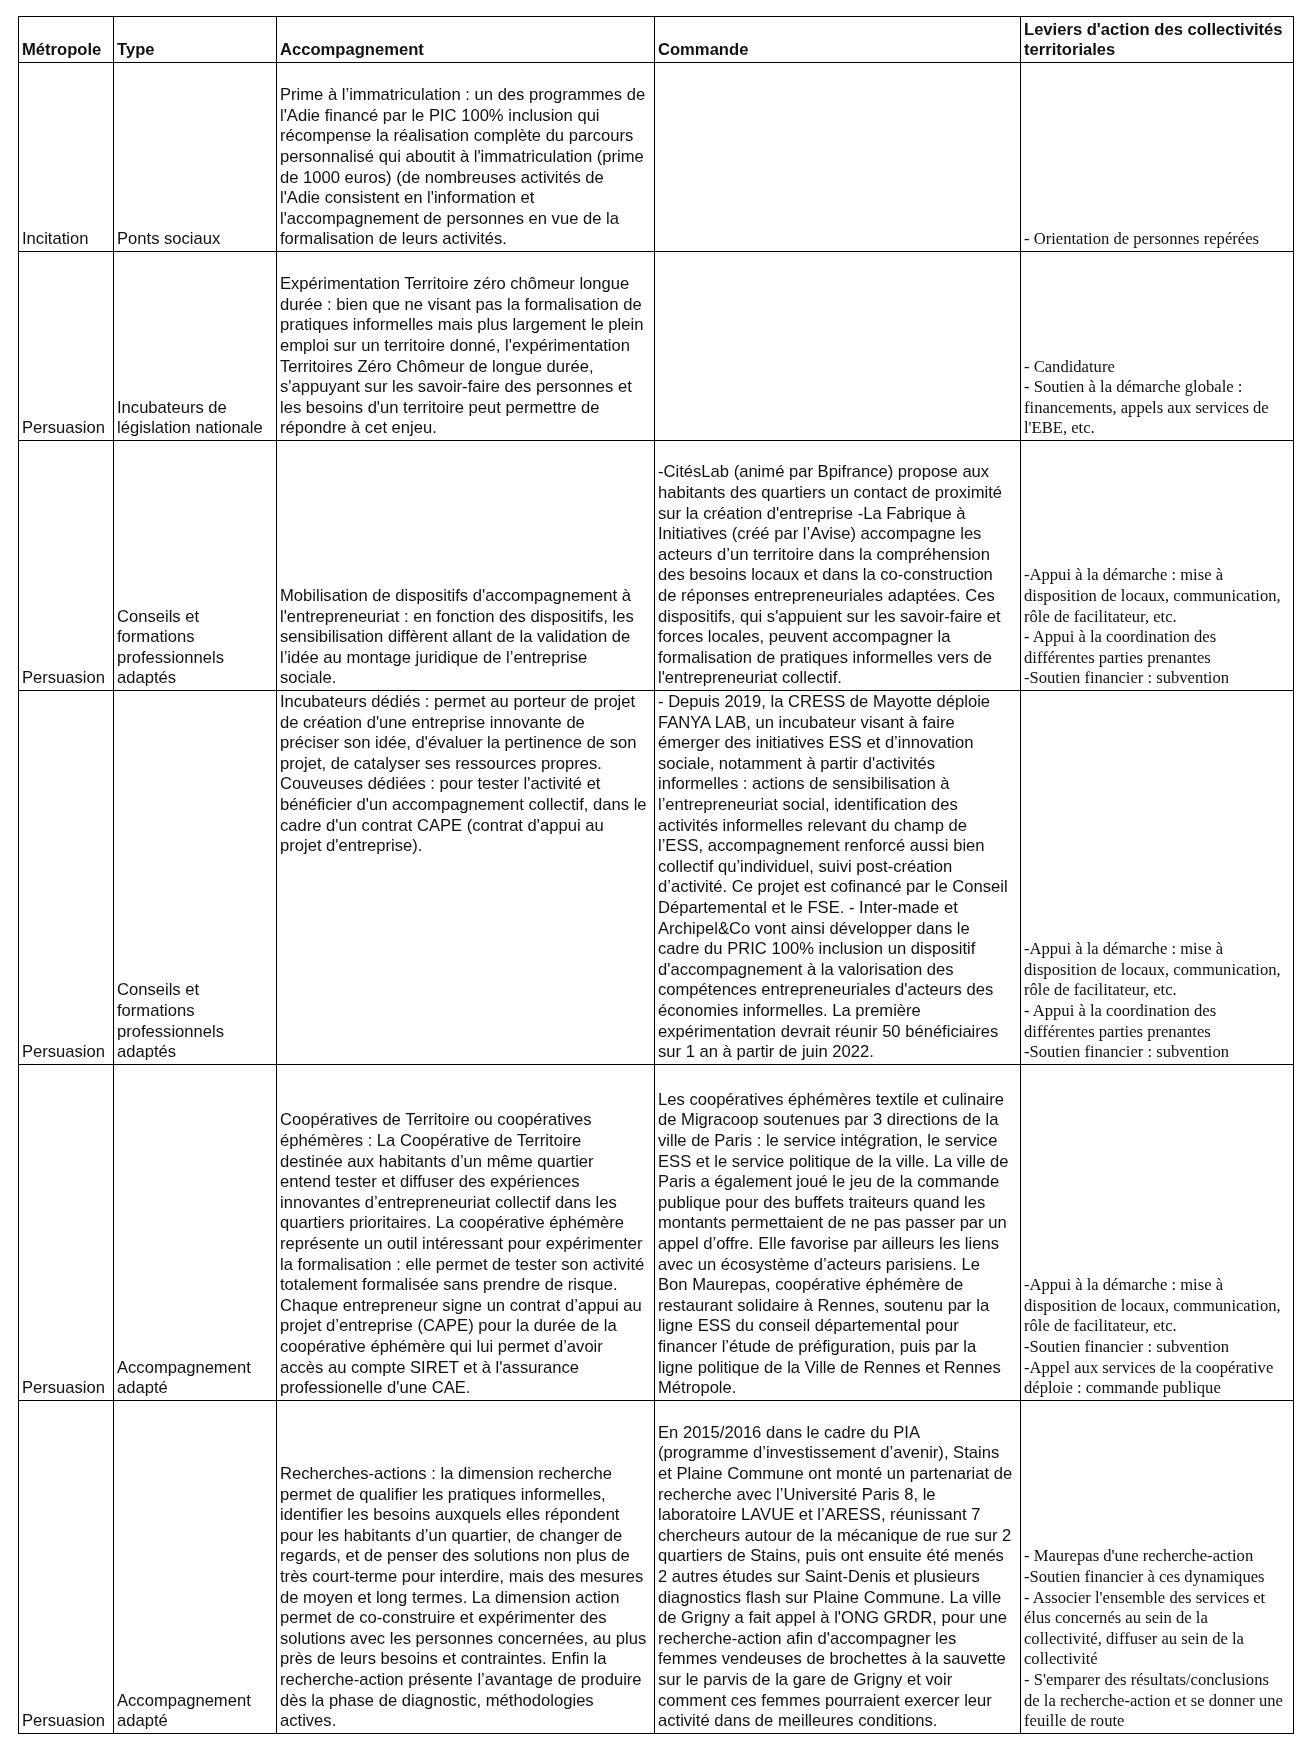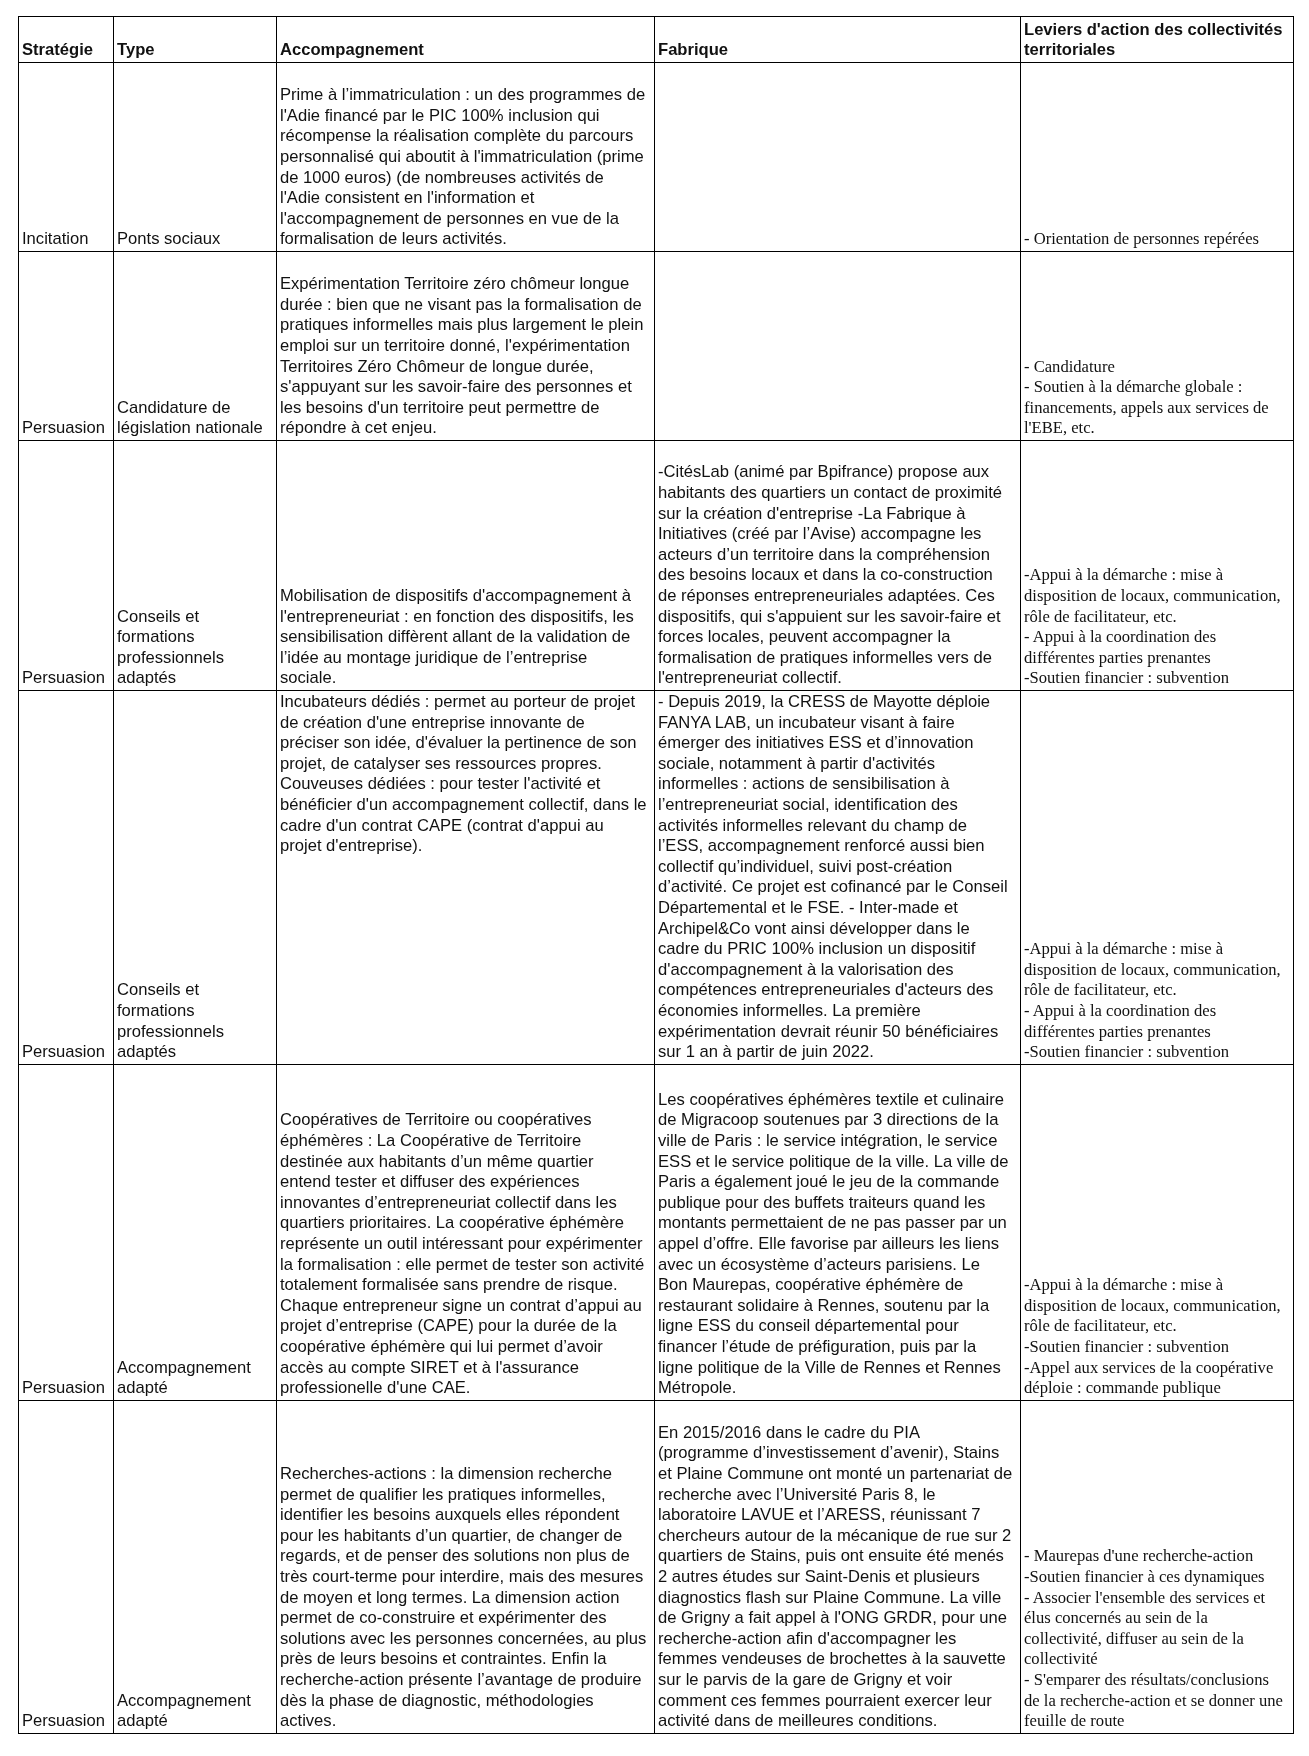--- a/index.html
+++ b/index.html
@@ -25,40 +25,40 @@
 <table class="main">
   <colgroup>
       <col class="c1">
       <col class="c2">
       <col class="c3">
       <col class="c4">
       <col class="c5">
     </colgroup>
   <thead>
     <tr class="h">
-      <th>Stratégie</th>
+      <th>Métropole</th>
       <th>Type</th>
       <th>Accompagnement</th>
-      <th>Fabrique</th>
+      <th>Commande</th>
       <th>Leviers d'action des collectivités territoriales</th>
     </tr>
   </thead>
   <tbody id="tbody">
     <tr class="r1">
       <td class="c-strat">Incitation</td>
       <td>Ponts sociaux</td>
       <td><span class="b">Prime à l’immatriculation</span><span> : un des programmes de l'Adie financé par le PIC 100% inclusion qui récompense la réalisation complète du parcours personnalisé qui aboutit à l'immatriculation (prime de 1000 euros) (de nombreuses activités de l'Adie consistent en l'information et l'accompagnement de personnes en vue de la formalisation de leurs activités.</span></td>
       <td></td>
       <td>
           <span class="line">- Orientation de personnes repérées</span>
         </td>
     </tr>
     <tr class="r2">
       <td class="c-strat">Persuasion</td>
-      <td>Candidature de législation nationale</td>
+      <td>Incubateurs de législation nationale</td>
       <td><span class="b">Expérimentation Territoire zéro chômeur longue durée</span><span> : bien que ne visant pas la formalisation de pratiques informelles mais plus largement le plein emploi sur un territoire donné, l'expérimentation Territoires Zéro Chômeur de longue durée, s'appuyant sur les savoir-faire des personnes et les besoins d'un territoire peut permettre de répondre à cet enjeu.</span></td>
       <td></td>
       <td>
           <span class="line">- Candidature</span>
           <span class="line">- Soutien à la démarche globale : financements, appels aux services de l'EBE, etc.</span>
         </td>
     </tr>
     <tr class="r3">
       <td class="c-strat">Persuasion</td>
       <td>Conseils et formations professionnels adaptés</td>

